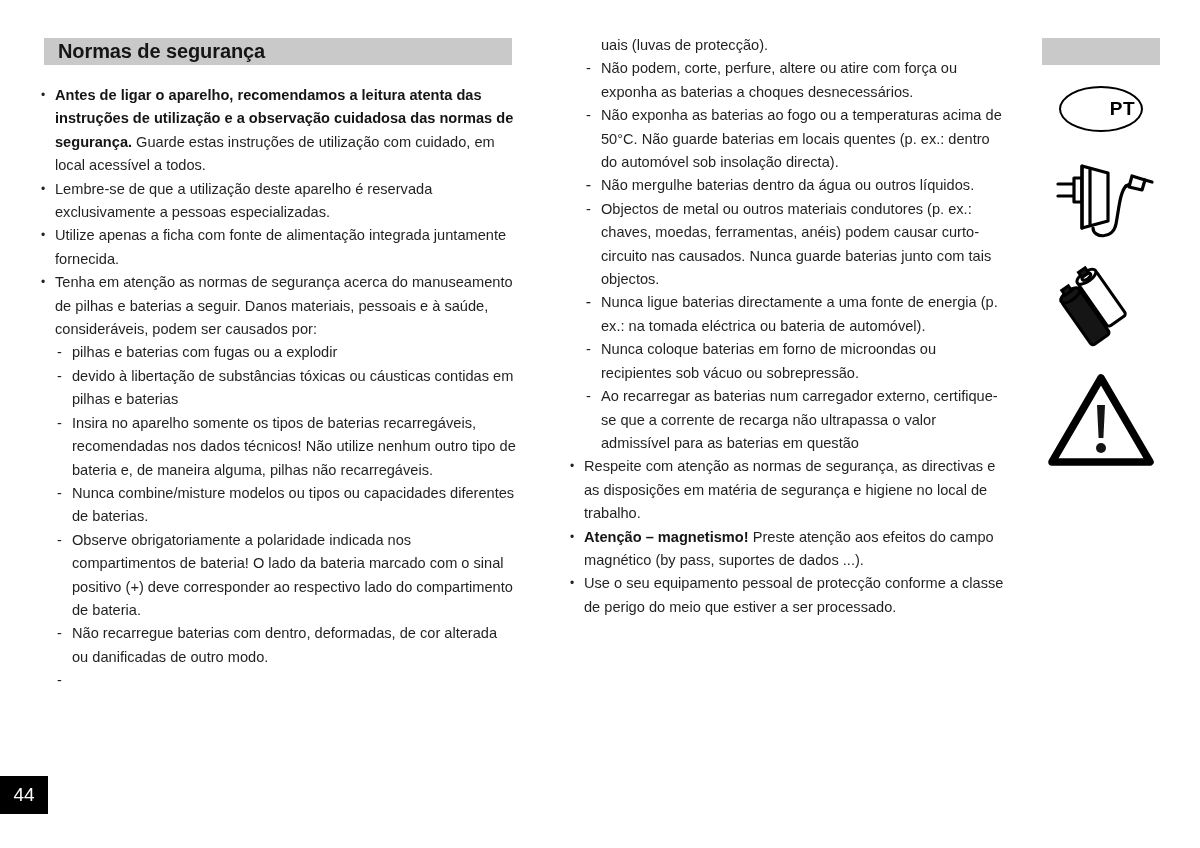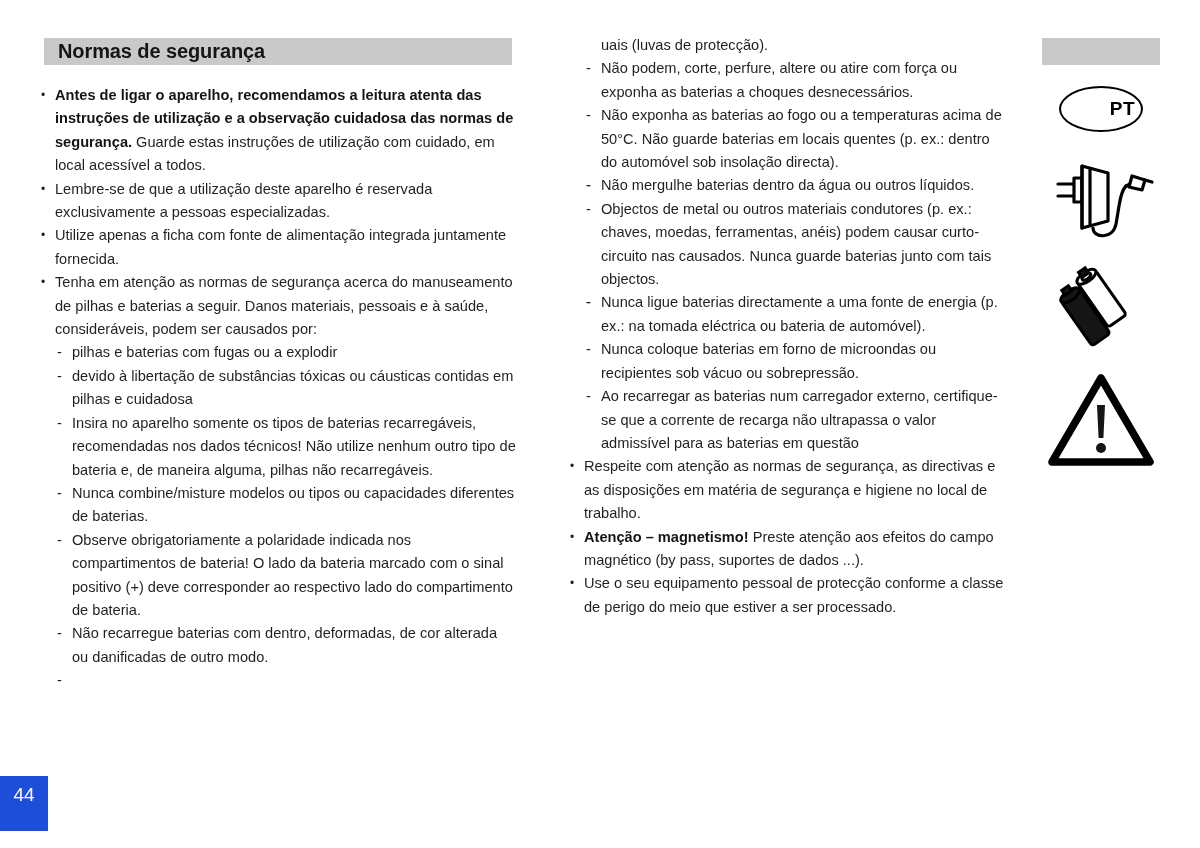--- a/index.html
+++ b/index.html
@@ -93,22 +93,22 @@
   .col-right li.cont { padding-left: 32px; }
 
   b.strong { font-weight: bold; color: #151515; }
 
   
   .page-number {
     position: absolute;
     left: 0;
     top: 776px;
     width: 48px;
-    height: 55px;
-    background: #1d4ed8;
+    height: 38px;
+    background: #000000;
     color: #ffffff;
     font-size: 19px;
     line-height: 38px;
     text-align: center;
   }
 
   
   .sidebar {
     position: absolute;
     left: 1042px;
@@ -156,21 +156,21 @@
 
   <div class="sidebar-bar"></div>
 
   <div class="col col-left">
     <ul class="blist" id="left-list">
         <li class="bullet"><span class="marker">•</span><b class="strong">Antes de ligar o aparelho, recomendamos a leitura atenta das instruções de utilização e a observação cuidadosa das normas de segurança.</b><span> Guarde estas instruções de utilização com cuidado, em local acessível a todos.</span></li>
         <li class="bullet"><span class="marker">•</span><span>Lembre-se de que a utilização deste aparelho é reservada exclusivamente a pessoas especializadas.</span></li>
         <li class="bullet"><span class="marker">•</span><span>Utilize apenas a ficha com fonte de alimentação integrada juntamente fornecida.</span></li>
         <li class="bullet"><span class="marker">•</span><span>Tenha em atenção as normas de segurança acerca do manuseamento de pilhas e baterias a seguir. Danos materiais, pessoais e à saúde, consideráveis, podem ser causados por:</span></li>
         <li class="dash"><span class="marker">-</span><span>pilhas e baterias com fugas ou a explodir</span></li>
-        <li class="dash"><span class="marker">-</span><span>devido à libertação de substâncias tóxicas ou cáusticas contidas em pilhas e cuidadosa</span></li>
+        <li class="dash"><span class="marker">-</span><span>devido à libertação de substâncias tóxicas ou cáusticas contidas em pilhas e baterias</span></li>
         <li class="dash"><span class="marker">-</span><span>Insira no aparelho somente os tipos de baterias recarregáveis, recomendadas nos dados técnicos! Não utilize nenhum outro tipo de bateria e, de maneira alguma, pilhas não recarregáveis.</span></li>
         <li class="dash"><span class="marker">-</span><span>Nunca combine/misture modelos ou tipos ou capacidades diferentes de baterias.</span></li>
         <li class="dash"><span class="marker">-</span><span>Observe obrigatoriamente a polaridade indicada nos compartimentos de bateria! O lado da bateria marcado com o sinal positivo (+) deve corresponder ao respectivo lado do compartimento de bateria.</span></li>
         <li class="dash"><span class="marker">-</span><span>Não recarregue baterias com dentro, deformadas, de cor alterada ou danificadas de outro modo.</span></li>
         <li class="dash"><span class="marker">-</span></li>
       </ul>
   </div>
 
   <div class="col col-right">
     <ul class="blist" id="right-list">

